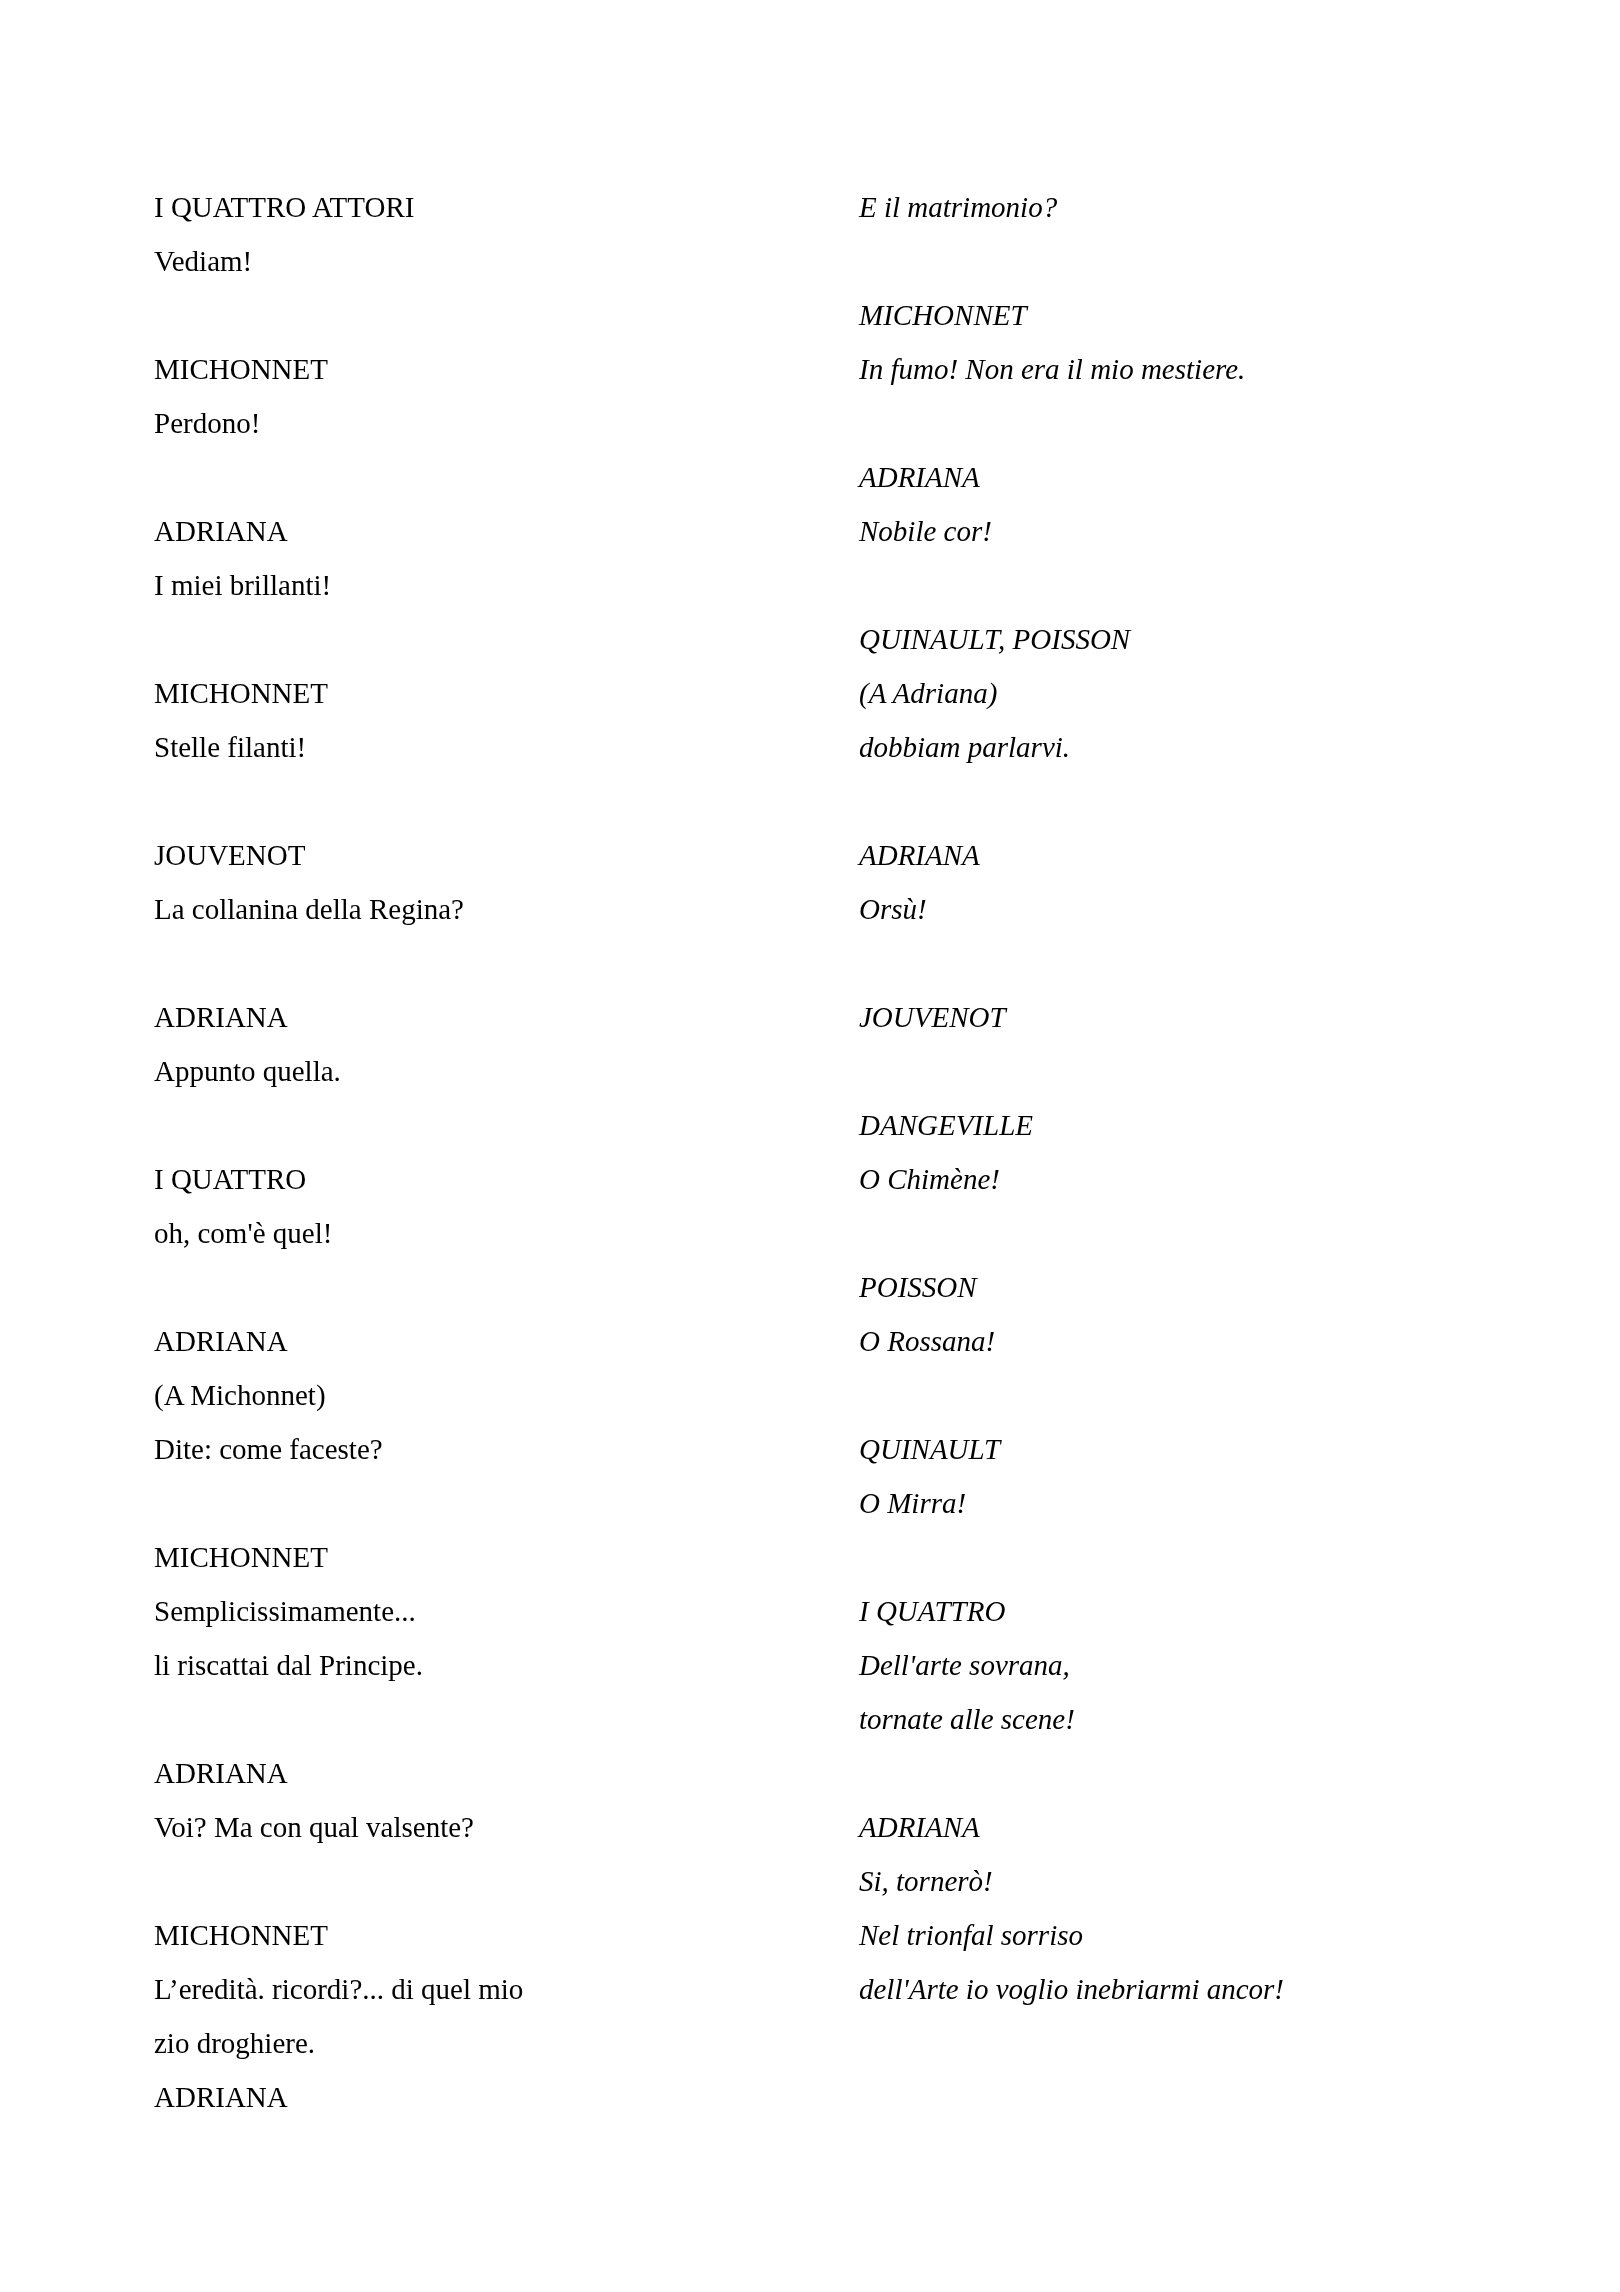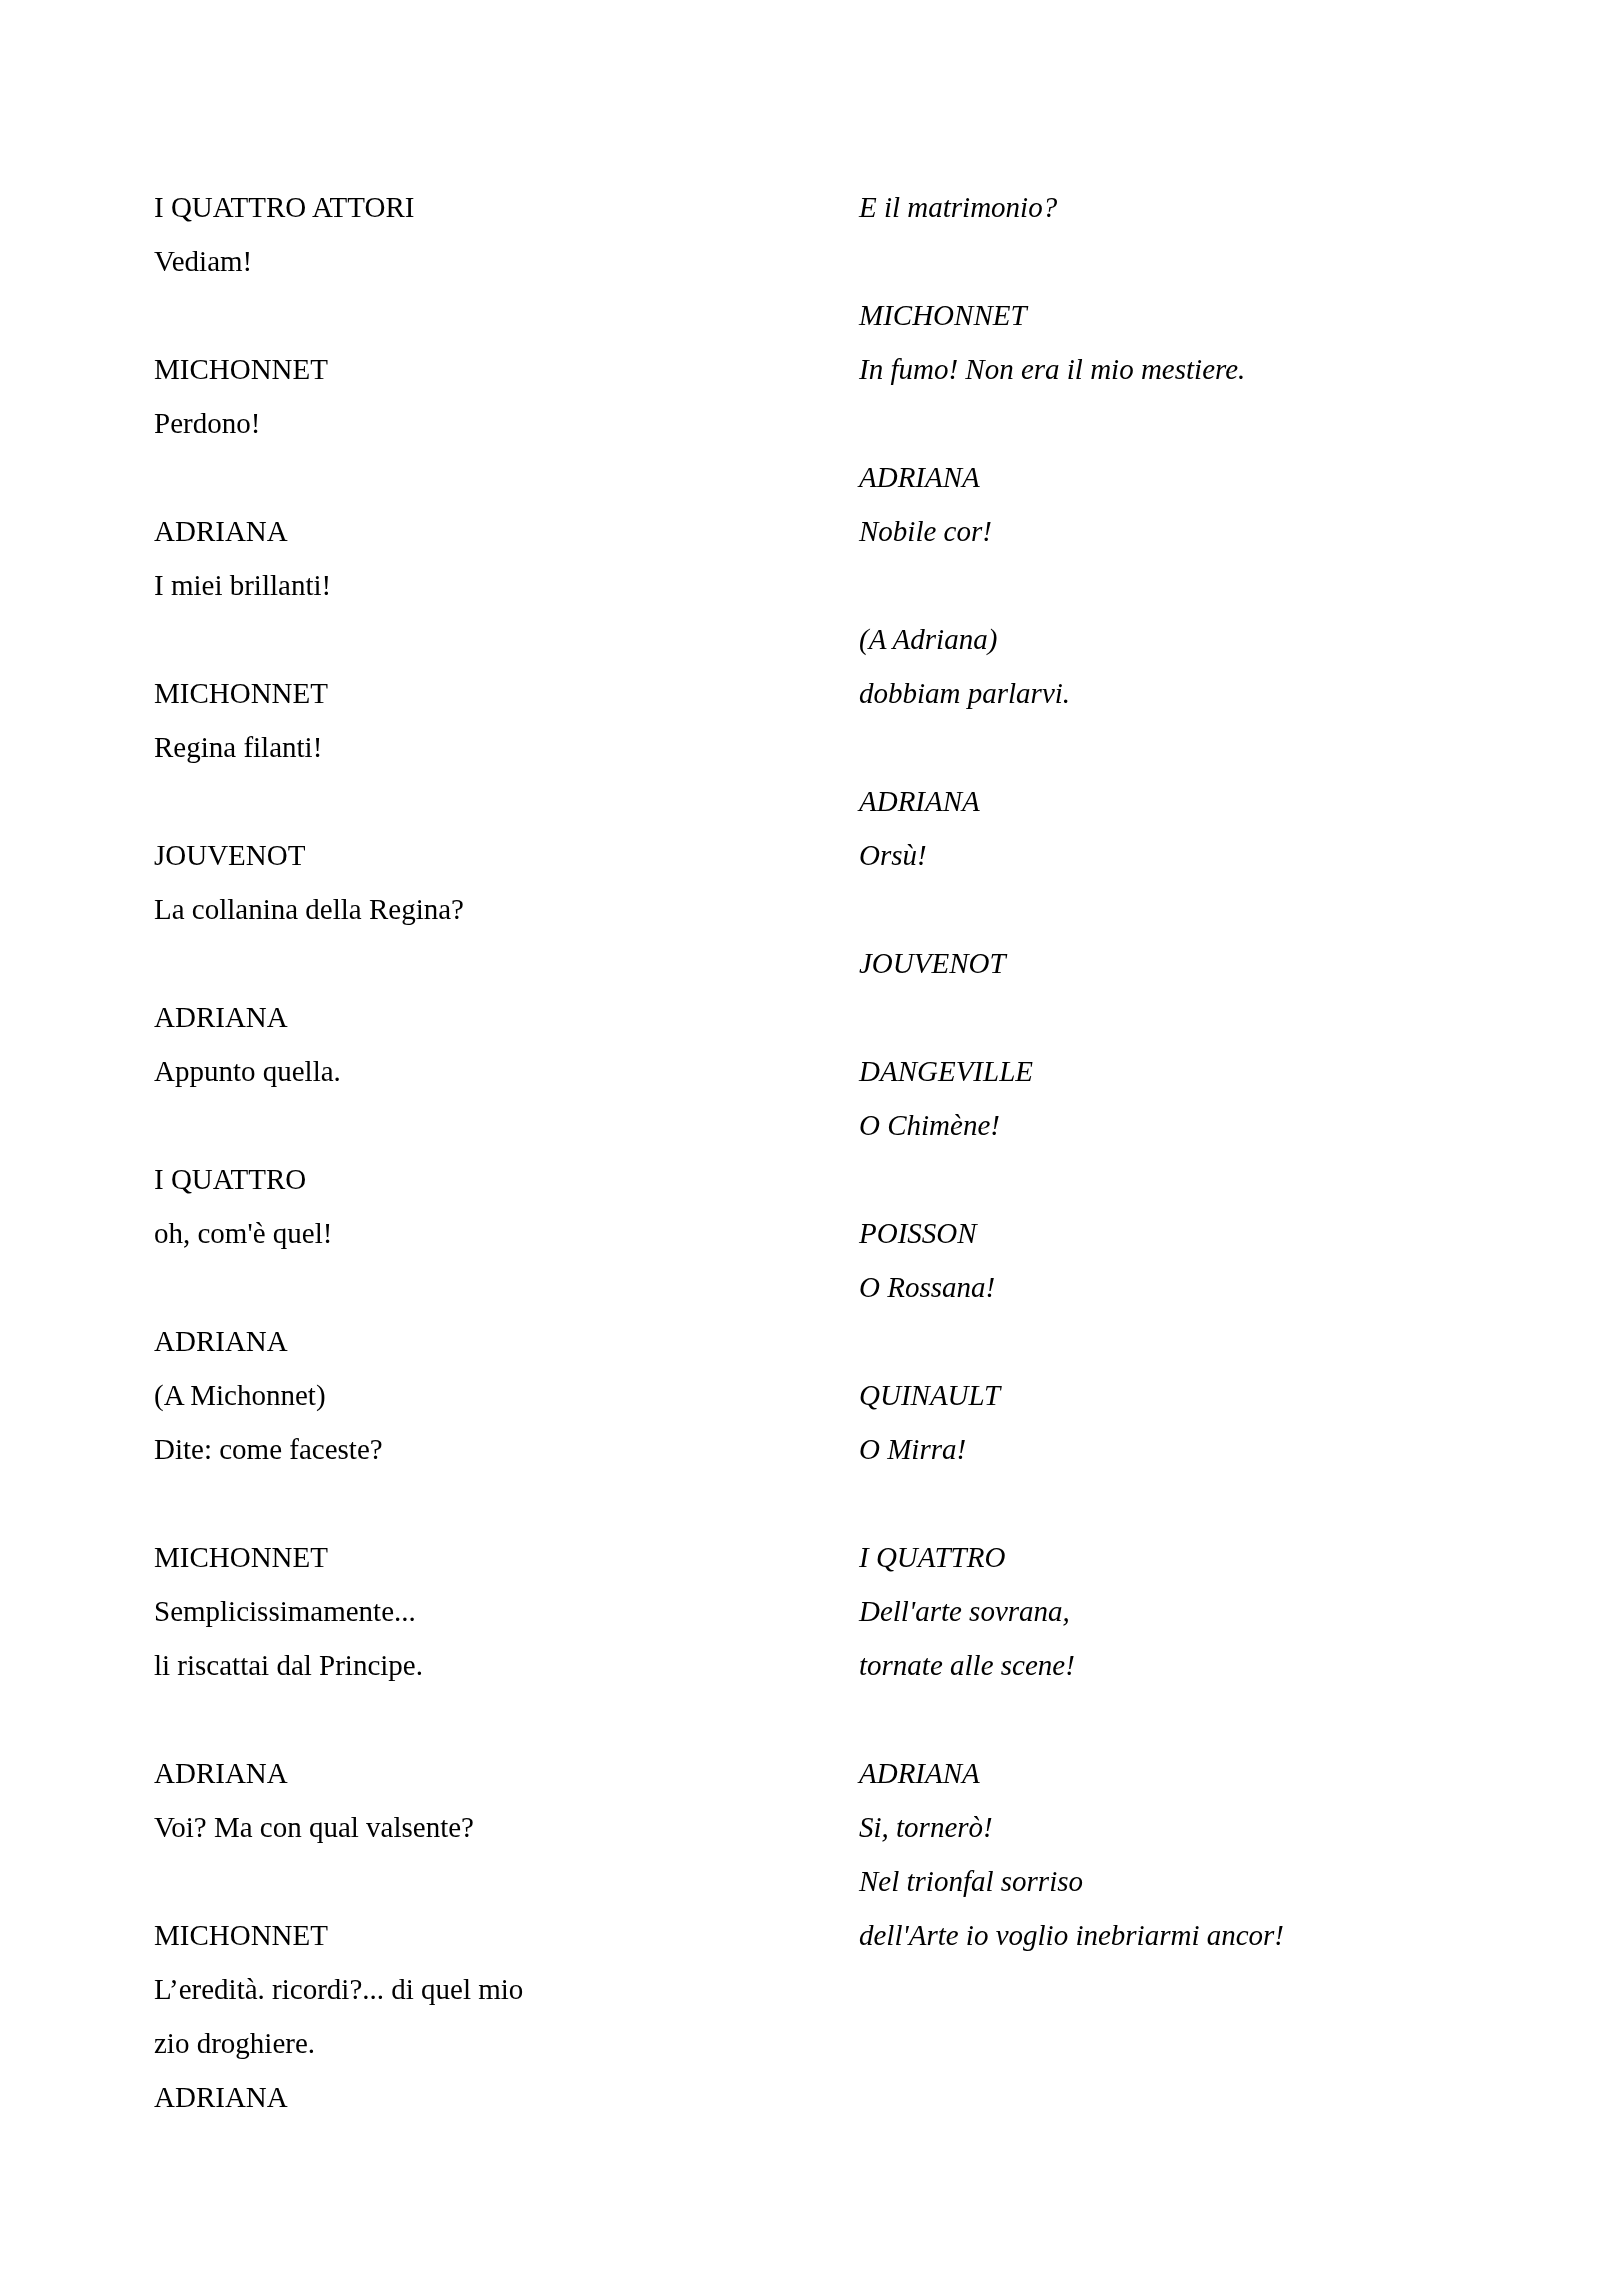--- a/index.html
+++ b/index.html
@@ -37,21 +37,21 @@
       <div class="line">I QUATTRO ATTORI</div>
       <div class="line">Vediam!</div>
       <div class="line">&nbsp;</div>
       <div class="line">MICHONNET</div>
       <div class="line">Perdono!</div>
       <div class="line">&nbsp;</div>
       <div class="line">ADRIANA</div>
       <div class="line">I miei brillanti!</div>
       <div class="line">&nbsp;</div>
       <div class="line">MICHONNET</div>
-      <div class="line">Regina filanti!</div>
+      <div class="line">Stelle filanti!</div>
       <div class="line">&nbsp;</div>
       <div class="line">JOUVENOT</div>
       <div class="line">La collanina della Regina?</div>
       <div class="line">&nbsp;</div>
       <div class="line">ADRIANA</div>
       <div class="line">Appunto quella.</div>
       <div class="line">&nbsp;</div>
       <div class="line">I QUATTRO</div>
       <div class="line">oh, com'è quel!</div>
       <div class="line">&nbsp;</div>
@@ -74,20 +74,21 @@
     </div>
   <div class="column col-right">
       <div class="line">E il matrimonio?</div>
       <div class="line">&nbsp;</div>
       <div class="line">MICHONNET</div>
       <div class="line">In fumo! Non era il mio mestiere.</div>
       <div class="line">&nbsp;</div>
       <div class="line">ADRIANA</div>
       <div class="line">Nobile cor!</div>
       <div class="line">&nbsp;</div>
+      <div class="line">QUINAULT, POISSON</div>
       <div class="line">(A Adriana)</div>
       <div class="line">dobbiam parlarvi.</div>
       <div class="line">&nbsp;</div>
       <div class="line">ADRIANA</div>
       <div class="line">Orsù!</div>
       <div class="line">&nbsp;</div>
       <div class="line">JOUVENOT</div>
       <div class="line">&nbsp;</div>
       <div class="line">DANGEVILLE</div>
       <div class="line">O Chimène!</div>

